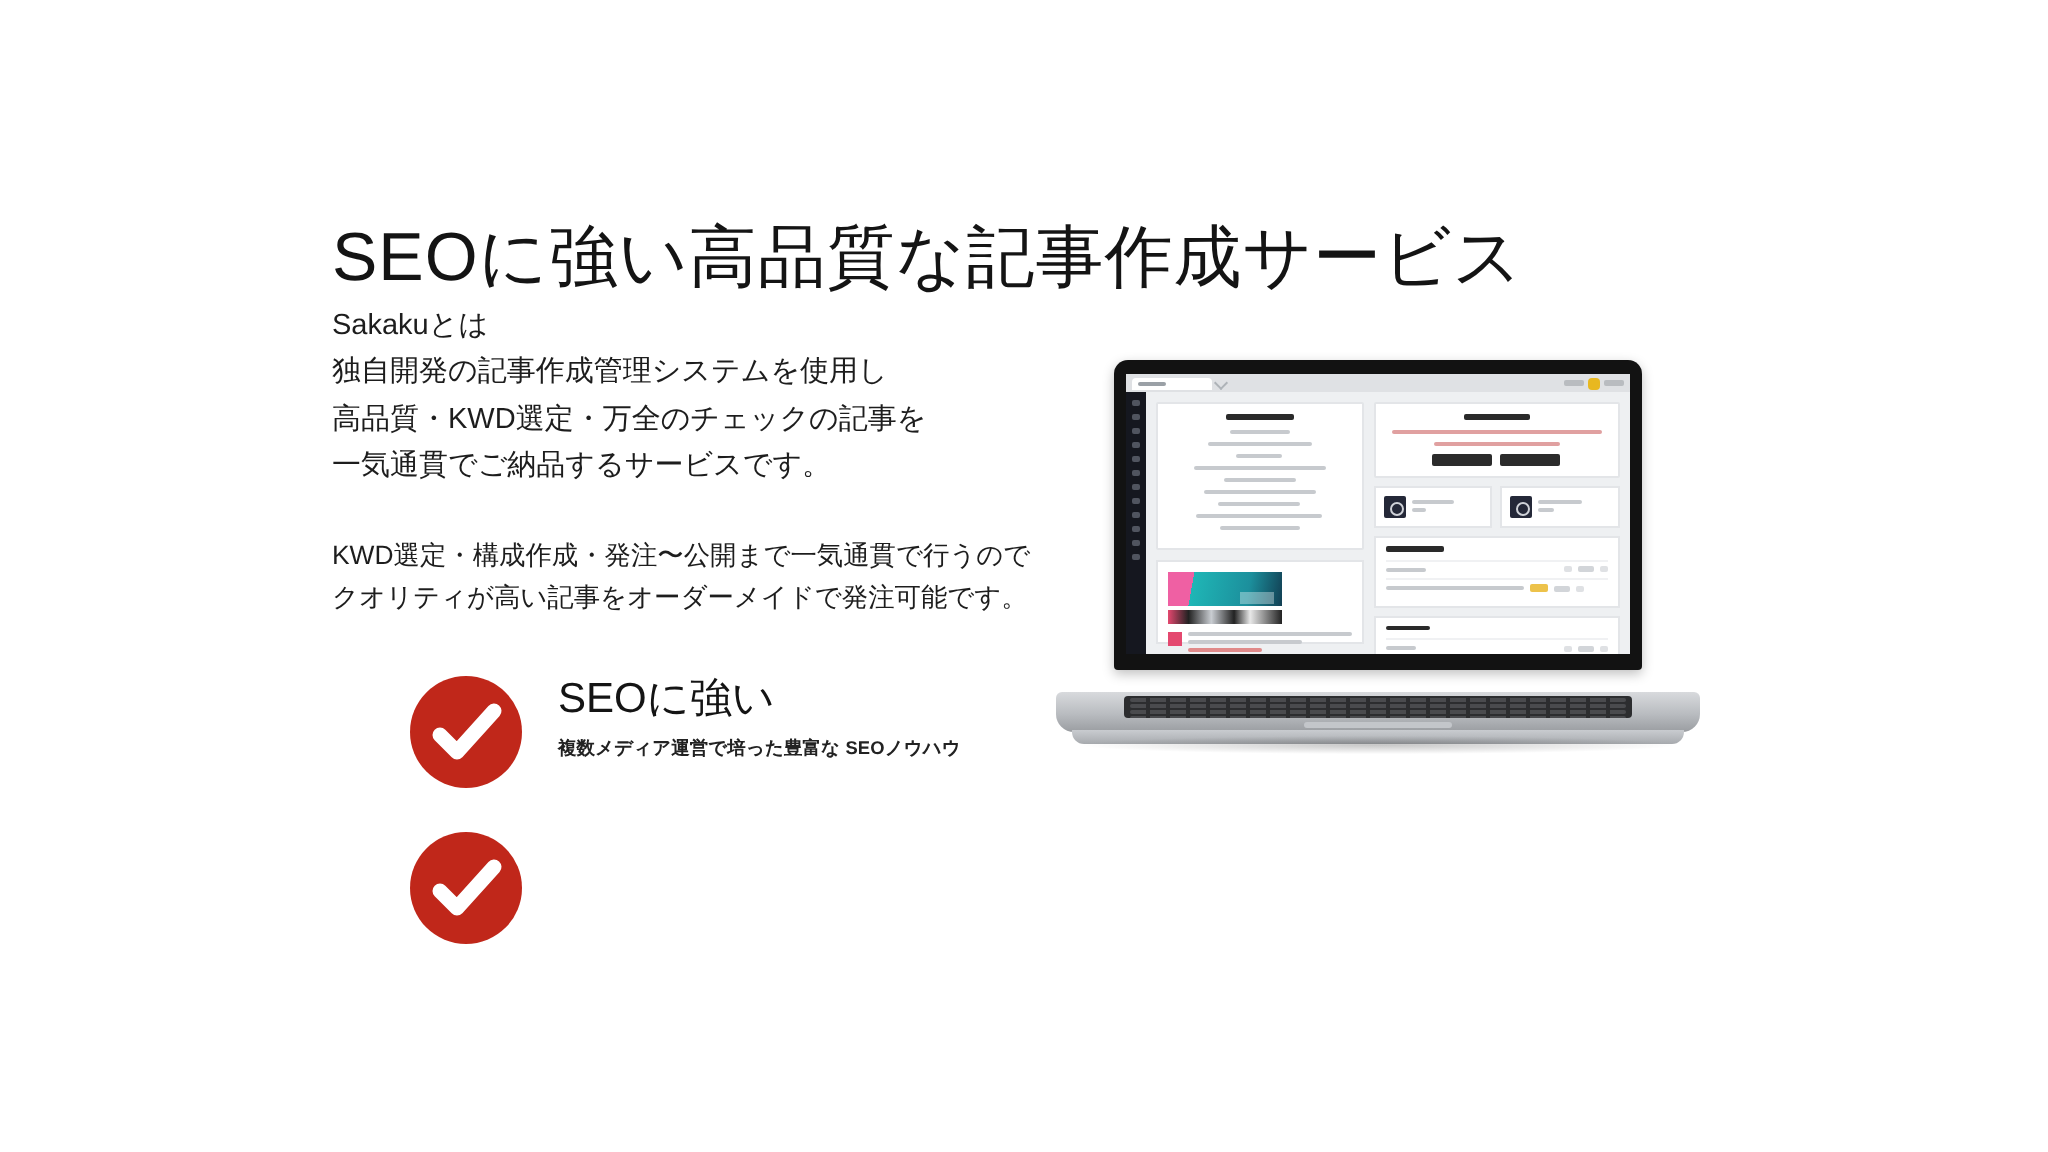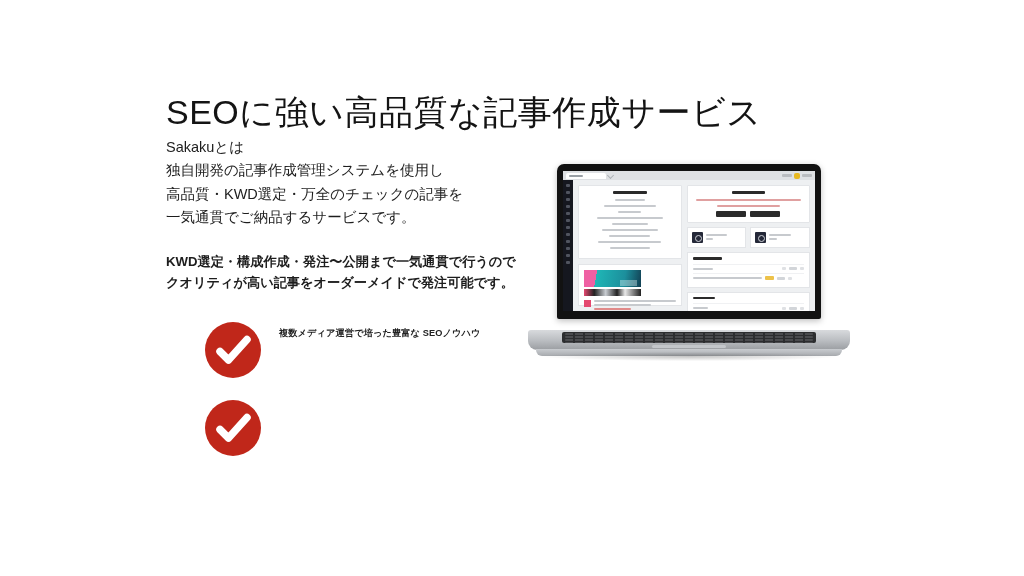--- a/index.html
+++ b/index.html
@@ -4,21 +4,21 @@
 <style>
   html,body{margin:0;padding:0;}
   body{
     width:1024px;height:576px;
     background:#ffffff;
     font-family:"Liberation Sans","DejaVu Sans",sans-serif;
     color:#1a1a1a;
     overflow:hidden;
     position:relative;
   }
-  .slide{position:absolute;inset:0;}
+  .slide{position:absolute;inset:0;margin-top:16px;}
 
   
   .page-title{
     position:absolute;
     left:166px;top:67px;
     font-size:34px;
     font-weight:400;
     letter-spacing:.5px;
     color:#141414;
     white-space:nowrap;
@@ -34,21 +34,21 @@
     font-weight:500;
   }
   .lead .ln{display:block;white-space:nowrap;}
 
   .sub-lead{
     position:absolute;
     left:166px;top:251px;
     font-size:13.2px;
     line-height:1.62;
     color:#1d1d1d;
-    font-weight:700;
+    font-weight:400;
   }
   .sub-lead .ln{display:block;white-space:nowrap;}
 
   
   .features{
     position:absolute;
     left:205px;top:320px;
     width:360px;
   }
   .feature{
@@ -298,20 +298,21 @@
 
   <div class="features">
 
     <div class="feature">
       <div class="check-badge">
         <svg viewBox="0 0 56 56" aria-hidden="true">
           <path d="M15 29.5 L23.5 38 L42 17.5" fill="none" stroke="#ffffff" stroke-width="7.5" stroke-linecap="round" stroke-linejoin="round"></path>
         </svg>
       </div>
       <div class="feature-text">
+        <div class="feature-title">SEOに強い</div>
         <div class="feature-desc">複数メディア運営で培った豊富な SEOノウハウ</div>
       </div>
     </div>
 
     <div class="feature">
       <div class="check-badge">
         <svg viewBox="0 0 56 56" aria-hidden="true">
           <path d="M15 29.5 L23.5 38 L42 17.5" fill="none" stroke="#ffffff" stroke-width="7.5" stroke-linecap="round" stroke-linejoin="round"></path>
         </svg>
       </div>

